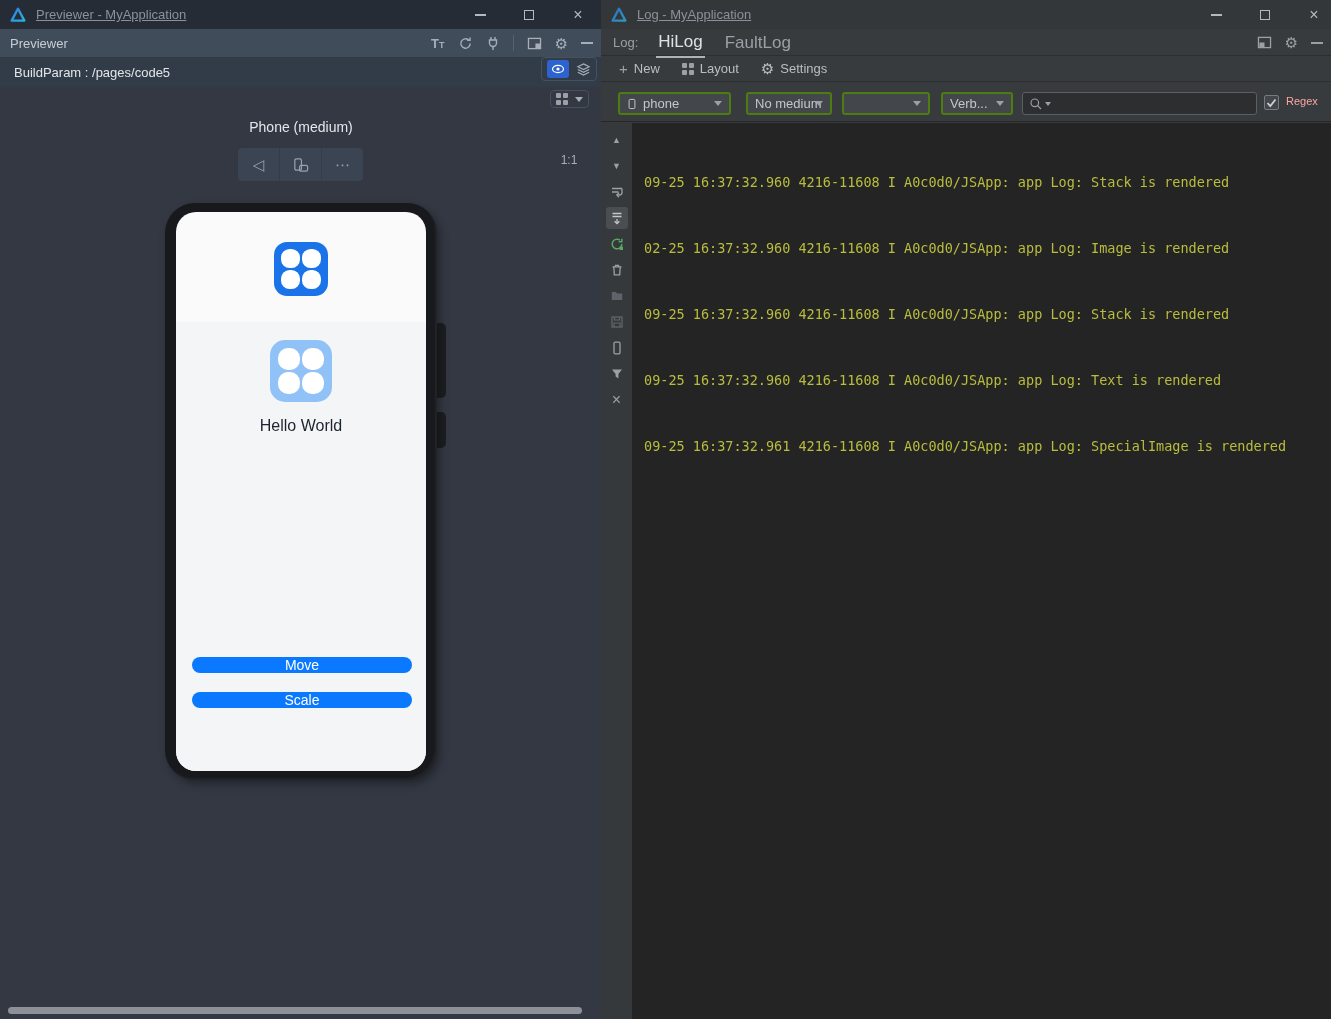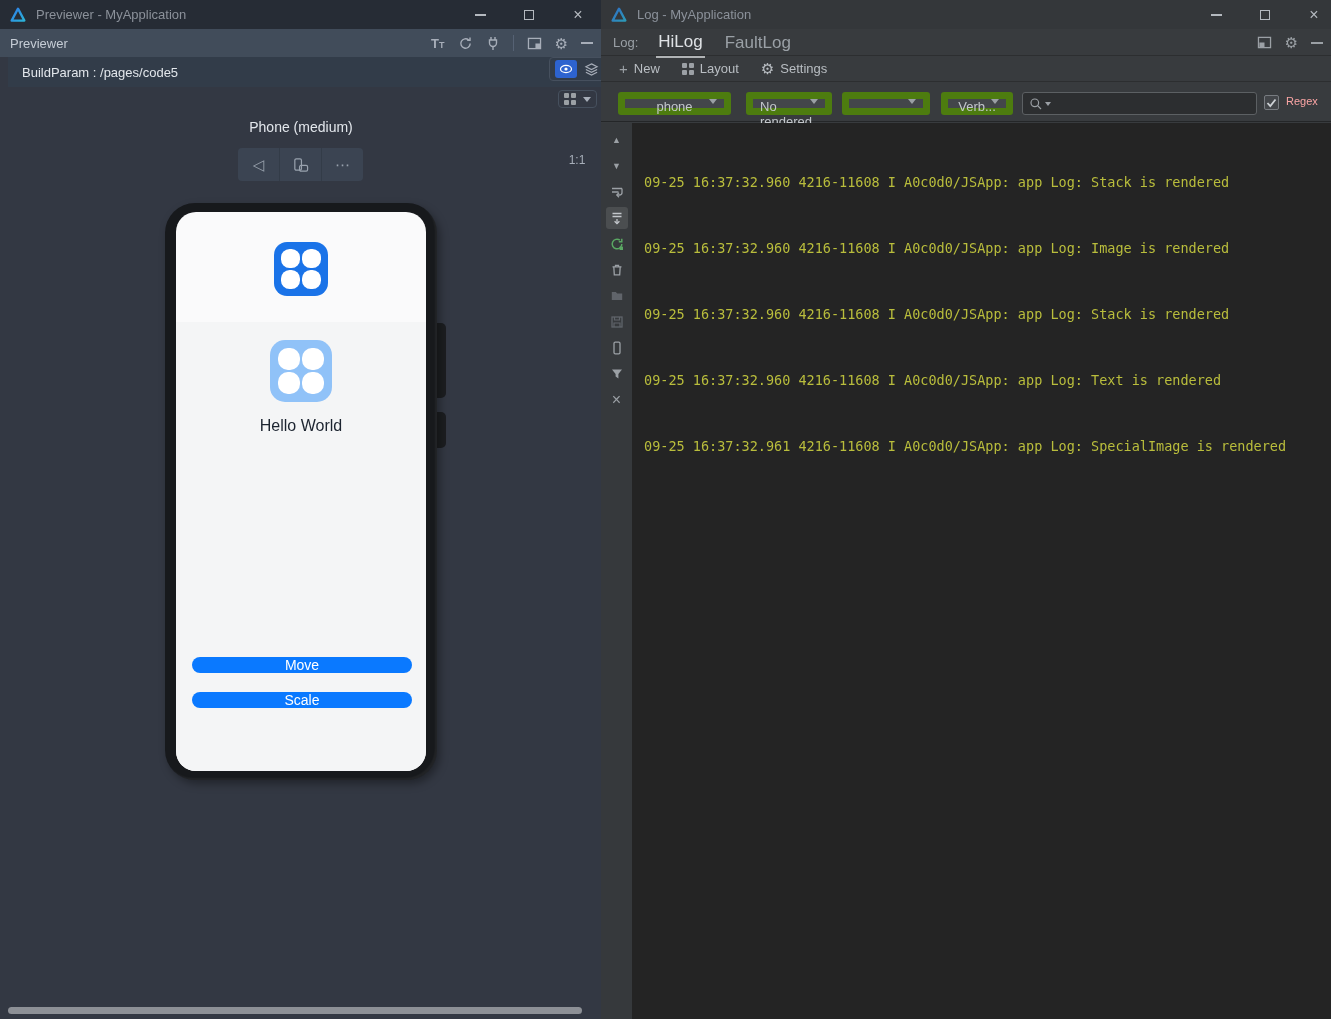--- a/index.html
+++ b/index.html
@@ -3,37 +3,37 @@
 <meta charset="utf-8">
 <style>
   * { margin:0; padding:0; box-sizing:border-box; }
   html,body { background:#1b1d1f; }
   body { font-family:"Liberation Sans", sans-serif; }
   .app { position:relative; width:1331px; height:1019px; overflow:hidden; background:#2b2f36; }
 
   
   .win-left { position:absolute; left:0; top:0; width:601px; height:1019px; background:#333843; }
   .lt-titlebar { position:absolute; left:0; top:0; width:100%; height:29px; background:#262c35; display:flex; align-items:center; }
-  .win-title { font-size:13px; color:#8b919a; margin-left:9px; }
+  .win-title { font-size:13px; color:#8b919a; margin-left:9px;text-decoration:underline; }
   .win-controls { position:absolute; top:0; height:29px; display:flex; align-items:center; gap:27px; }
   .wc { width:22px; height:22px; display:flex; align-items:center; justify-content:center; color:#b4b9bf; cursor:default; }
   .wc-min-bar { width:11px; height:2px; background:#b4b9bf; }
   .wc-max-box { width:10px; height:10px; border:1px solid #b4b9bf; }
   .wc-close { font-size:16px; line-height:1; }
 
   .lt-toolbar { position:absolute; left:0; top:29px; width:100%; height:28px; background:#414c5a; display:flex; align-items:center; }
   .lt-toolbar-label { font-size:13px; color:#c6cdd6; margin-left:10px; }
   .lt-toolbar-icons { position:absolute; right:8px; top:0; height:28px; display:flex; align-items:center; gap:13px; color:#a7aeb9; }
   .vdiv { width:1px; height:16px; background:#566274; }
   .tt-icon { display:flex; align-items:baseline; color:#a7aeb9; }
   .tt-icon .t1 { font-size:13px; font-weight:bold; }
   .tt-icon .t2 { font-size:9px; font-weight:bold; }
   .gear-glyph { font-size:15px; line-height:1; }
 
-  .lt-buildbar { position:absolute; left:0; top:57px; width:100%; height:30px; background:#323c49; display:flex; align-items:center;margin-left:8px; }
+  .lt-buildbar { position:absolute; left:0; top:57px; width:100%; height:30px; background:#323c49; display:flex; align-items:center; }
   .bp-label { font-size:13px; color:#e2e6eb; margin-left:14px; }
   .bp-icons { position:absolute; right:4px; top:0; height:30px; display:flex; align-items:center; gap:9px; color:#a7aeb9;flex-direction:column; }
   .tool-group { display:flex; align-items:center; gap:7px; border:1px solid #46505e; border-radius:4px; padding:2px 5px; height:24px; }
   .eye-btn { width:22px; height:18px; background:#2d63cf; border-radius:3px; display:flex; align-items:center; justify-content:center; }
   .chev { width:0; height:0; border-left:4px solid transparent; border-right:4px solid transparent; border-top:5px solid #a7aeb9; }
   .ratio-label { font-size:12px; color:#a7aeb9; }
 
   .device-label { position:absolute; left:165px; top:119px; width:272px; text-align:center; font-size:14px; color:#e3e7ec; }
   .nav-group { position:absolute; left:238px; top:148px; width:125px; height:33px; background:#3b4452; border-radius:4px; display:flex; }
   .nav-cell { flex:1; display:flex; align-items:center; justify-content:center; color:#98a1ad; font-size:15px; }
@@ -64,22 +64,22 @@
   .tab.active { color:#dfe2e5; border-bottom:2px solid #b0b3b5; }
   .rt-tab-icons { position:absolute; right:8px; top:0; height:27px; display:flex; align-items:center; gap:13px; color:#9ba0a5; }
 
   .rt-actionrow { position:absolute; left:0; top:56px; width:100%; height:26px; border-bottom:1px solid #2c2e30; display:flex; align-items:center; gap:22px; padding-left:18px; }
   .action { display:flex; align-items:center; gap:6px; font-size:13px; color:#b9bec3; }
   .plus-glyph { font-size:15px; color:#9ba0a5; line-height:1; }
   .grid-dots { display:grid; grid-template-columns:5px 5px; grid-template-rows:5px 5px; gap:2px; }
   .grid-dots span { background:#9ba0a5; border-radius:1px; }
 
   .rt-filterrow { position:absolute; left:0; top:82px; width:100%; height:40px; border-bottom:1px solid #242628; }
-  .dd { position:absolute; top:10px; height:23px; background:#43464a; border:7px solid #4d7c0f; border-radius:3px;
-        display:flex; align-items:center; padding:0 7px; font-size:13px; color:#c3c7cb;flex-direction:column; }
+  .dd { position:absolute; top:10px; height:23px; background:#43464a; border:2px solid #4d7c0f; border-radius:3px;
+        display:flex; align-items:center; padding:0 7px; font-size:13px; color:#c3c7cb; }
   .dd .chev { position:absolute; right:7px; border-top-color:#9ba0a5; }
   .search-box { position:absolute; top:10px; height:23px; background:#2c2e30; border:1px solid #5c6063; border-radius:3px;
         display:flex; align-items:center; padding:0 6px; }
   .checkbox { position:absolute; top:13px; width:15px; height:15px; background:#43464a; border:1px solid #777b80; border-radius:2px;
         display:flex; align-items:center; justify-content:center; }
   .regex-label { position:absolute; top:13px; font-size:11px; color:#fca5a5; }
 
   .rt-content { position:absolute; left:31px; top:123px; right:0; bottom:0; background:#242424; }
   .rt-gutter { position:absolute; left:0; top:123px; bottom:0; width:31px; background:#36393c; display:flex; flex-direction:column; align-items:center; padding-top:6px; gap:4px; }
   .g-item { width:22px; height:22px; display:flex; align-items:center; justify-content:center; color:#9ba0a5; }
@@ -290,21 +290,21 @@
 
     <div class="rt-filterrow">
       <div class="dd" style="left:17px; width:113px;">
         <svg width="10" height="14" viewBox="0 0 12 14" style="margin-right:6px">
           <rect x="2.5" y="1.5" width="7" height="11" rx="1.4" fill="none" stroke="#c3c7cb" stroke-width="1.2"></rect>
         </svg>
         <span>phone</span>
         <div class="chev"></div>
       </div>
       <div class="dd" style="left:145px; width:86px;">
-        <span>No rendered</span>
+        <span>No medium</span>
         <div class="chev"></div>
       </div>
       <div class="dd" style="left:241px; width:88px;">
         <span></span>
         <div class="chev"></div>
       </div>
       <div class="dd" style="left:340px; width:72px;">
         <span>Verb...</span>
         <div class="chev"></div>
       </div>
@@ -375,20 +375,20 @@
         <svg width="14" height="14" viewBox="0 0 14 14">
             <path d="M2 2.6h10L8.4 7v4.6L5.6 9.5V7z" fill="#9ba0a5"></path>
           </svg>
       </div>
       <div class="g-item g-close">×</div>
     </div>
 
     <div class="rt-content">
       <div class="log-lines">
         <div>09-25 16:37:32.960 4216-11608 I A0c0d0/JSApp: app Log: Stack is rendered</div>
-        <div>09-25 16:37:32.960 4216-11608 I A0c0d0/JSApp: app Log: Image is rendered</div>
+        <div>02-25 16:37:32.960 4216-11608 I A0c0d0/JSApp: app Log: Image is rendered</div>
         <div>09-25 16:37:32.960 4216-11608 I A0c0d0/JSApp: app Log: Stack is rendered</div>
         <div>09-25 16:37:32.960 4216-11608 I A0c0d0/JSApp: app Log: Text is rendered</div>
         <div>09-25 16:37:32.961 4216-11608 I A0c0d0/JSApp: app Log: SpecialImage is rendered</div>
       </div>
     </div>
   </div>
 </div>
 
 </body></html>

